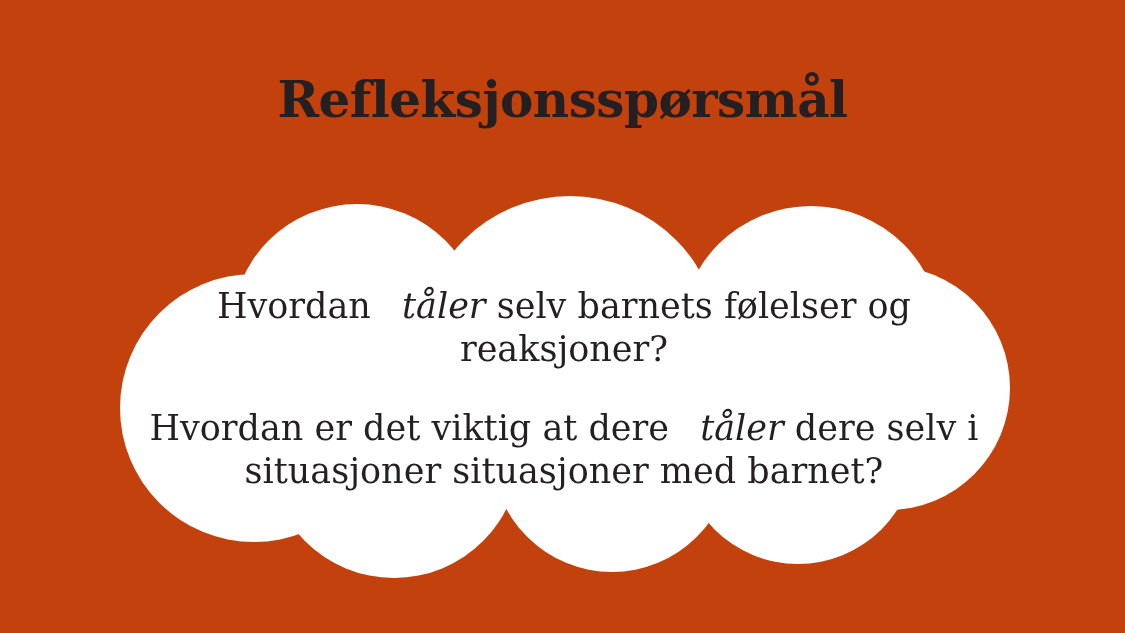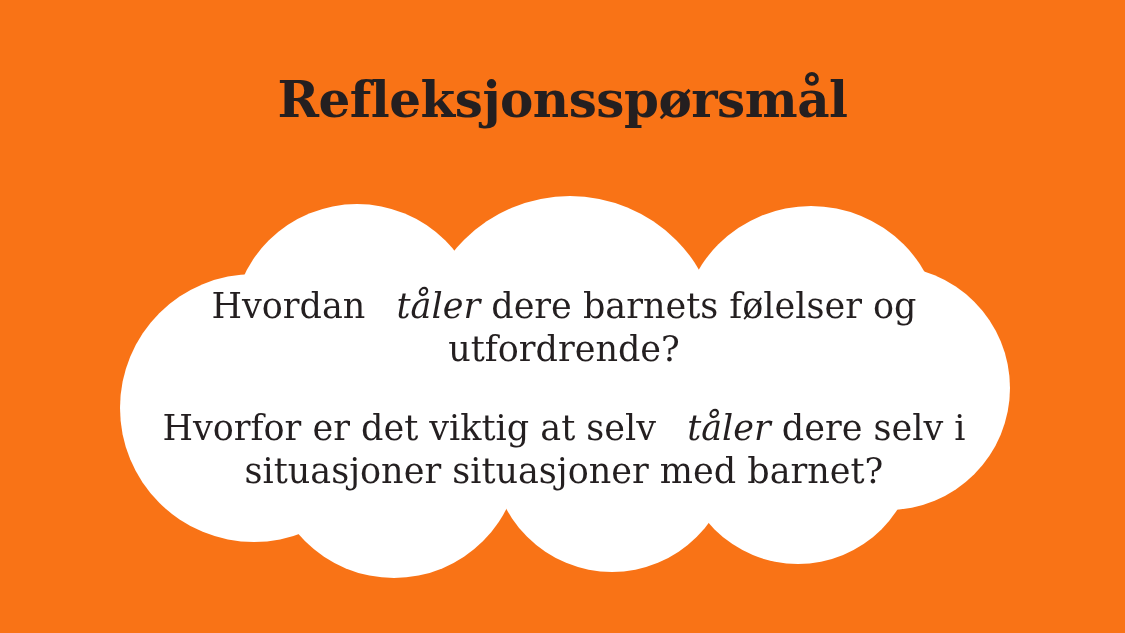--- a/index.html
+++ b/index.html
@@ -83,34 +83,34 @@
   }
   .q.q1 { margin-bottom: 18px; }
   .q em {
     font-style: italic;
     margin-left: 20px;
   }
 </style>
 </head>
 <body>
 
-<div id="slide" style="background: #f97316;">
+<div id="slide" style="background: #c2410c;">
 
   <div id="title" style="color: rgb(36, 31, 32);">Refleksjonsspørsmål</div>
 
   <div id="cloud">
     <div class="lobe l1" style="background: rgb(255, 255, 255);"></div>
     <div class="lobe l2" style="background: rgb(255, 255, 255);"></div>
     <div class="lobe l3" style="background: rgb(255, 255, 255);"></div>
     <div class="lobe l4" style="background: rgb(255, 255, 255);"></div>
     <div class="lobe l5" style="background: rgb(255, 255, 255);"></div>
     <div class="lobe l6" style="background: rgb(255, 255, 255);"></div>
     <div class="lobe l7" style="background: rgb(255, 255, 255);"></div>
     <div class="lobe l8" style="background: rgb(255, 255, 255);"></div>
     <div class="lobe fill" style="background: rgb(255, 255, 255);"></div>
   </div>
 
   <div id="bubble-text" style="color: rgb(36, 31, 32);">
-    <p class="q q1"><span>Hvordan </span><em>tåler</em><span> dere barnets følelser og utfordrende?</span></p>
-    <p class="q q2"><span>Hvorfor er det viktig at selv </span><em>tåler</em><span> dere selv i situasjoner situasjoner med barnet?</span></p>
+    <p class="q q1"><span>Hvordan </span><em>tåler</em><span> selv barnets følelser og reaksjoner?</span></p>
+    <p class="q q2"><span>Hvordan er det viktig at dere </span><em>tåler</em><span> dere selv i situasjoner situasjoner med barnet?</span></p>
   </div>
 
 </div>
 
 </body></html>

